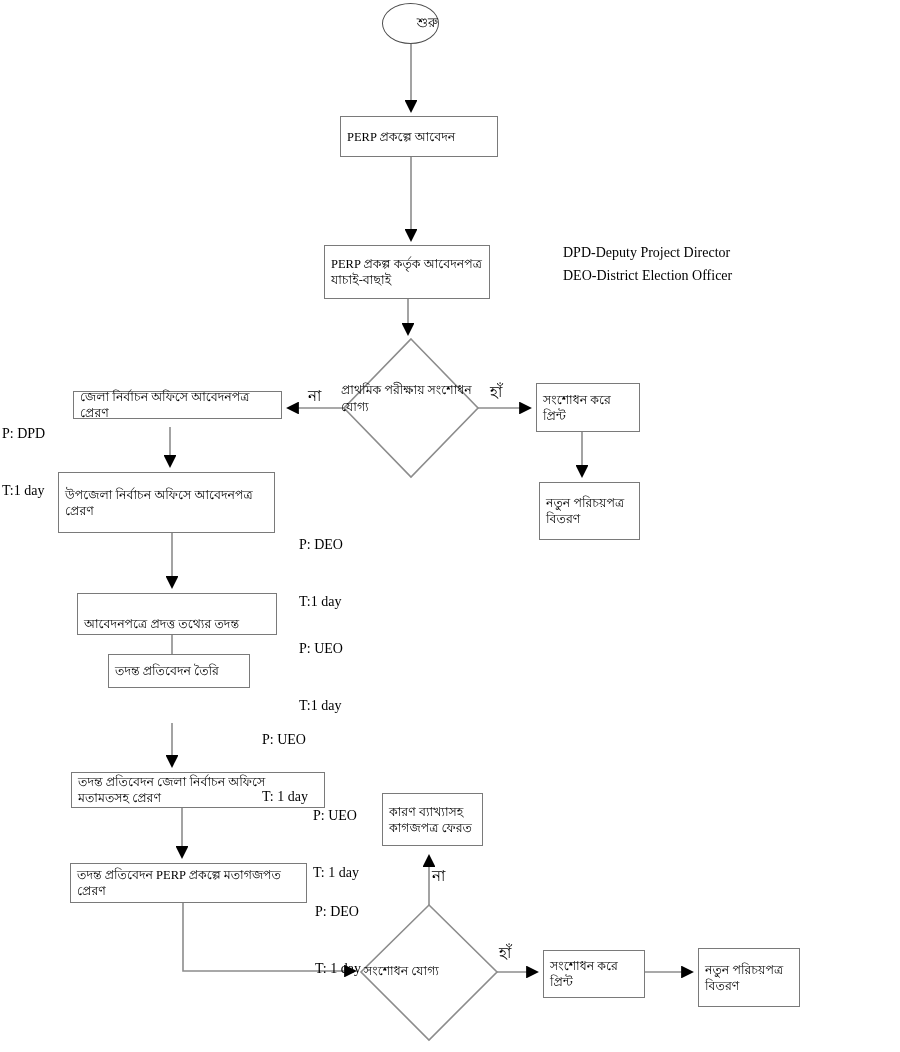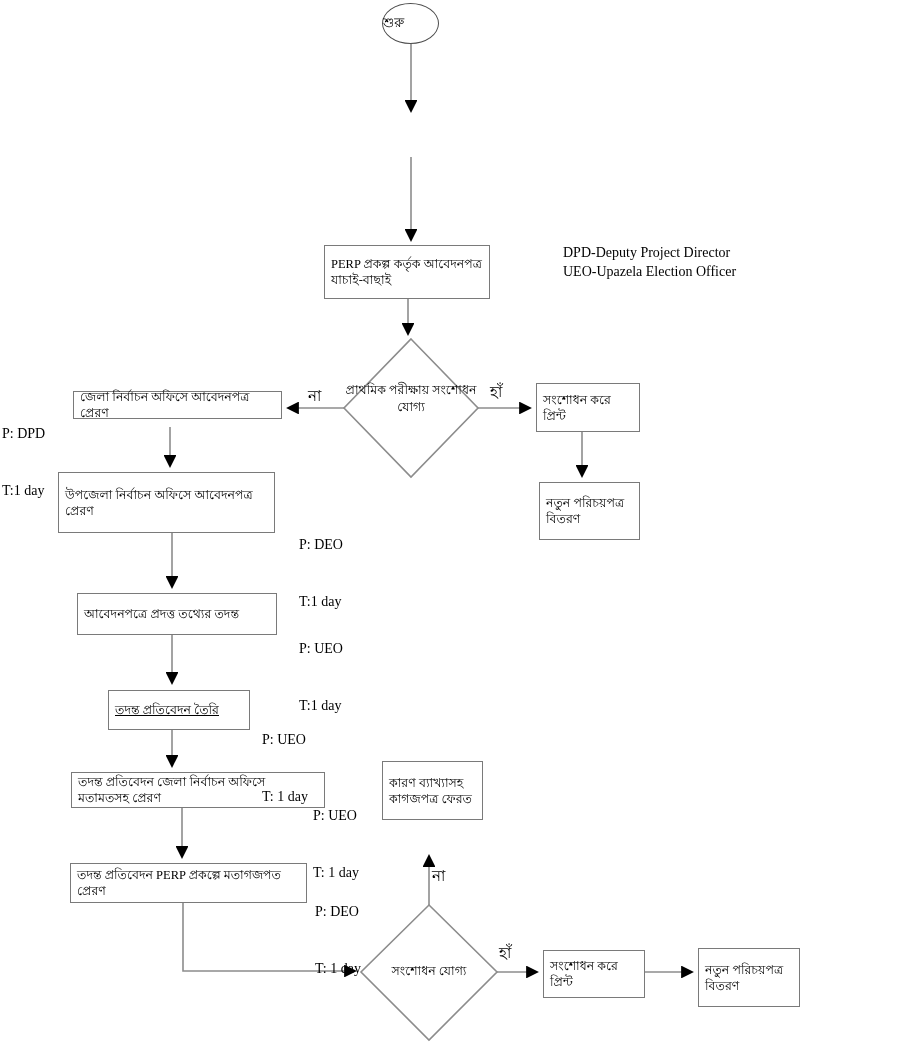--- a/index.html
+++ b/index.html
@@ -9,44 +9,44 @@
     overflow:hidden;
   }
   #wires{position:absolute;left:0;top:0;width:900px;height:1052px;}
   .node{
     position:absolute;border:1px solid #7a7a7a;background:#fff;
     display:flex;align-items:center;box-sizing:border-box;
     font-size:12.5px;line-height:16px;padding:2px 6px;
   }
   .start{
     position:absolute;border:1px solid #4d4d4d;border-radius:50%;
-    display:flex;align-items:center;justify-content:flex-start;
+    display:flex;align-items:center;justify-content:flex-end;
     font-size:13px;background:#fff;box-sizing:border-box;
   }
   .dtext{
-    position:absolute;text-align:center;font-size:12.5px;line-height:17px;
+    position:absolute;text-align:left;font-size:12.5px;line-height:17px;
     background:transparent;
   }
   .edge-label{position:absolute;font-size:15px;}
   .annot{position:absolute;font-size:14px;line-height:19px;white-space:pre;}
   .legend{position:absolute;left:563px;top:243px;font-size:14px;line-height:19px;}
   .legend .gap{margin-top:4px;}
   
   #n-start{left:382px;top:3px;width:57px;height:41px;}
   #n-apply{left:340px;top:116px;width:158px;height:41px;}
   #n-verify{left:324px;top:245px;width:166px;height:54px;}
   #n-print-top{left:536px;top:383px;width:104px;height:49px;}
   #n-distribute-top{left:539px;top:482px;width:101px;height:58px;}
   #n-district{left:73px;top:391px;width:209px;height:28px;}
   #n-upazela{left:58px;top:472px;width:217px;height:61px;}
-  #n-investigation{left:77px;top:593px;width:200px;height:42px;}
-  #n-report-create{left:108px;top:690px;width:142px;height:40px;text-decoration:underline;}
+  #n-investigation{left:77px;top:593px;width:200px;height:42px;align-items:flex-end;}
+  #n-report-create{left:108px;top:654px;width:142px;height:34px;}
   #n-report-district{left:71px;top:772px;width:254px;height:36px;}
   #n-report-perp{left:70px;top:863px;width:237px;height:40px;}
-  #n-return-docs{left:382px;top:761px;width:101px;height:59px;}
+  #n-return-docs{left:382px;top:793px;width:101px;height:53px;}
   #n-print-bottom{left:543px;top:950px;width:102px;height:48px;}
   #n-distribute-bottom{left:698px;top:948px;width:102px;height:59px;}
   #d1-text{left:341px;top:382px;width:140px;}
   #d2-text{left:364px;top:963px;width:130px;}
   #lbl-no-top{left:308px;top:384px;}
   #lbl-yes-top{left:490px;top:380px;}
   #lbl-no-bottom{left:432px;top:864px;}
   #lbl-yes-bottom{left:499px;top:941px;}
   #ann-dpd{left:2px;top:386px;}
   #ann-deo-top{left:299px;top:497px;}
@@ -84,28 +84,31 @@
       <path d="M645 972 L692 972" marker-end="url(#ah)"></path>
       <polygon points="411,339 478,408 411,477 344,408" fill="#ffffff"></polygon>
       <polygon points="429,905 497,972 429,1040 361,972" fill="#ffffff"></polygon>
     </g>
   </svg>
 
   <div id="n-start" class="start">
     <span>শুরু</span>
   </div>
 
+  <div id="n-apply" class="node">
+    <span>PERP প্রকল্পে আবেদন</span>
+  </div>
 
   <div id="n-verify" class="node">
     <span>PERP প্রকল্প কর্তৃক আবেদনপত্র যাচাই-বাছাই</span>
   </div>
 
   <div class="legend">
     <div>DPD-Deputy Project Director</div>
-    <div>UEO-Upazela Election Officer</div>
+    <div class="gap">DEO-District Election Officer</div>
   </div>
 
   <div id="d1-text" class="dtext">প্রাথমিক পরীক্ষায় সংশোধন যোগ্য</div>
   <div id="d2-text" class="dtext">সংশোধন যোগ্য</div>
 
   <div id="lbl-no-top" class="edge-label">না</div>
   <div id="lbl-yes-top" class="edge-label">হাঁ</div>
   <div id="lbl-no-bottom" class="edge-label">না</div>
   <div id="lbl-yes-bottom" class="edge-label">হাঁ</div>
 

